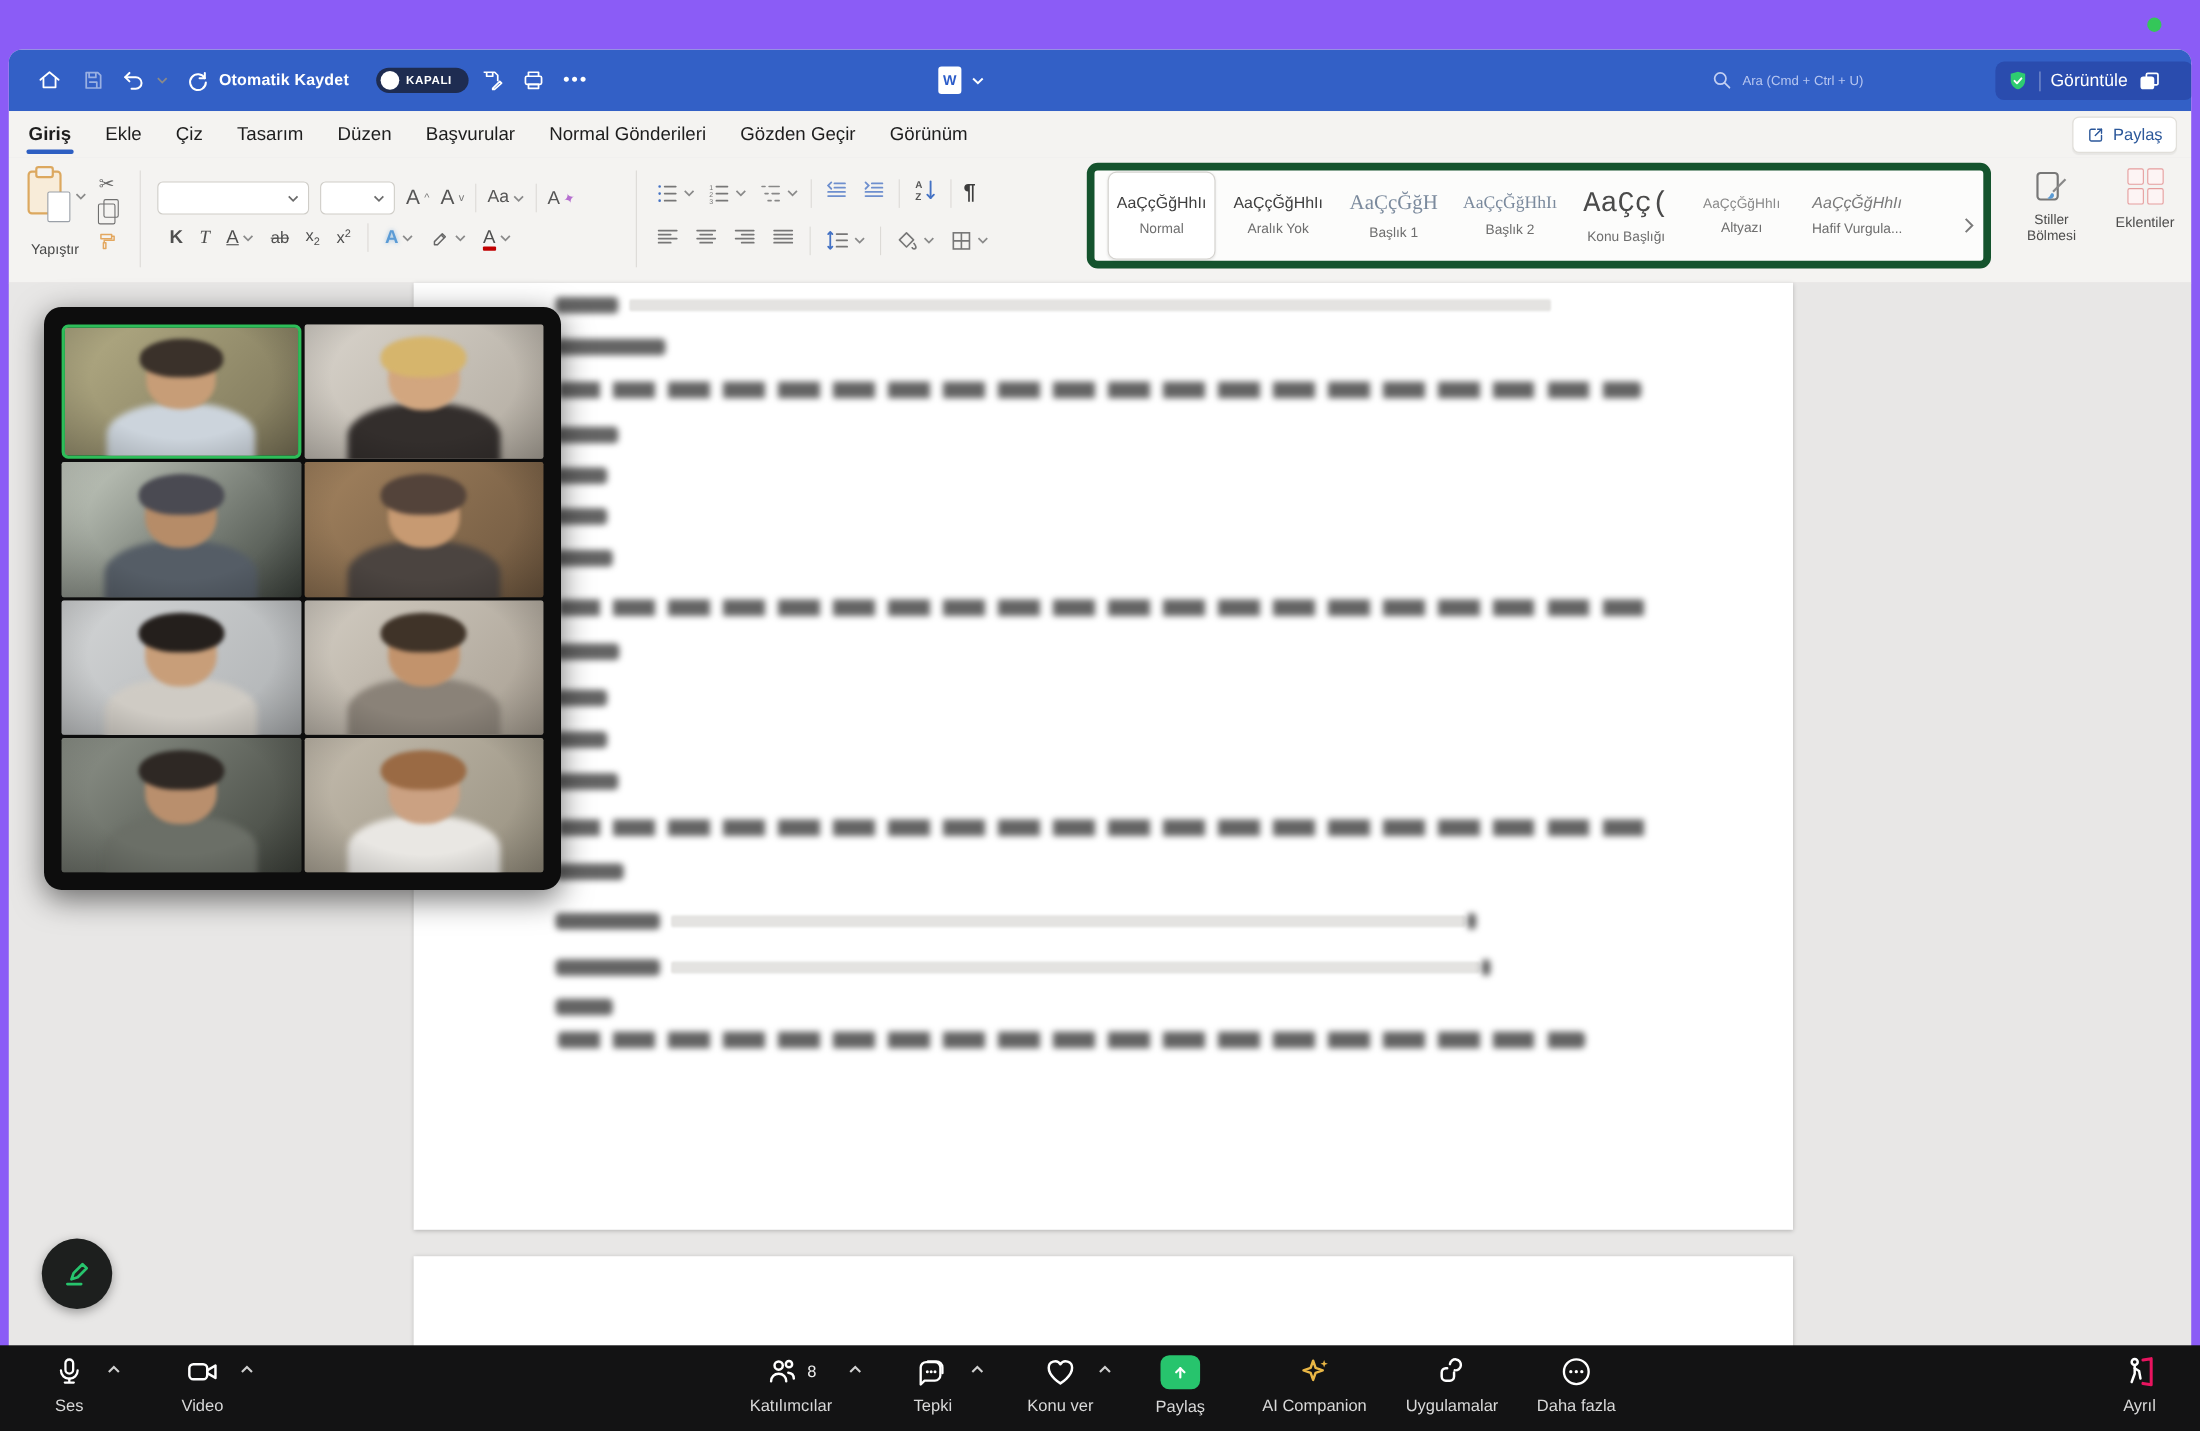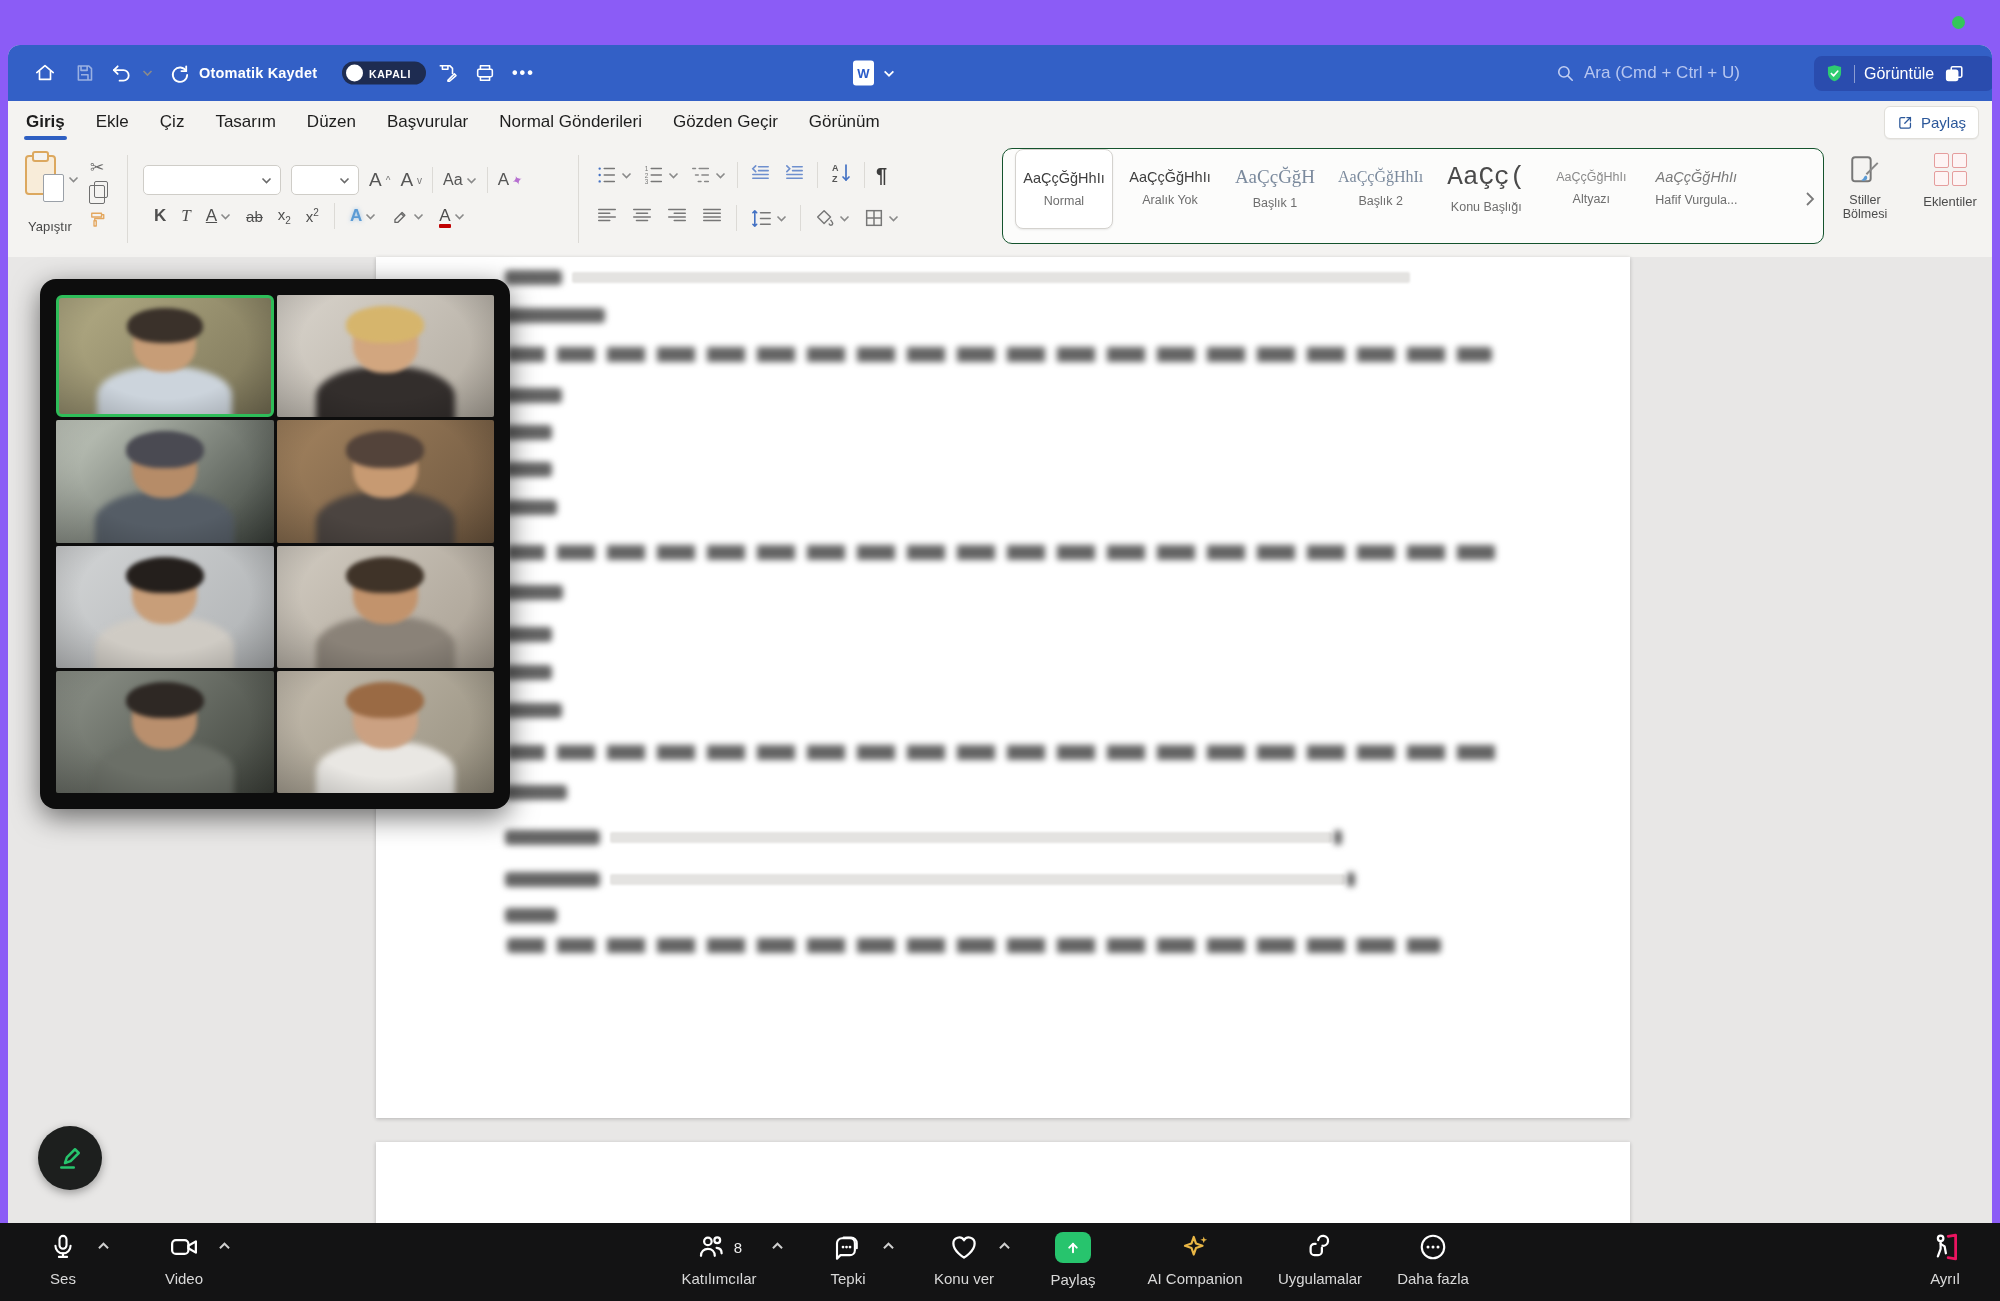--- a/index.html
+++ b/index.html
@@ -21,21 +21,21 @@
   .toggle{position:absolute;left:334px;top:50%;transform:translateY(-50%);width:76px;height:23px;
           background:#1e2c51;border-radius:12px;display:flex;align-items:center;gap:6px;padding:0 4px;}
   .knob{width:17px;height:17px;border-radius:50%;background:#fff;}
   .toggle .txt{font-size:10.5px;font-weight:bold;letter-spacing:.6px;color:#fff;}
   .dots3{font-size:16px;letter-spacing:2px;font-weight:bold;}
   .tb-title{position:absolute;left:845px;top:50%;transform:translateY(-50%);
             display:flex;align-items:center;gap:9px;font-size:17px;font-weight:bold;white-space:nowrap;}
   .wdoc{width:21px;height:25px;background:#fff;border-radius:3px;display:flex;align-items:center;
         justify-content:center;color:#2b5cc9;font-weight:bold;font-size:13px;}
   .tb-search{position:absolute;left:1548px;top:50%;transform:translateY(-50%);
-             display:flex;align-items:center;gap:9px;color:#b7c6f0;font-size:17px;white-space:nowrap;}
+             display:flex;align-items:center;gap:9px;color:#b7c6f0;font-size:12px;white-space:nowrap;}
   .viewpill{position:absolute;left:1806px;top:11px;width:180px;height:35px;background:#2a4cae;
             border-radius:8px;display:flex;align-items:center;gap:9px;padding:12px 10px;box-sizing:border-box;}
   .viewpill .sep{width:1px;height:18px;background:rgba(255,255,255,.45);}
   .viewpill .txt{font-size:16px;color:#fff;}
   
   .tabrow{position:absolute;left:0;right:0;top:56px;height:42px;background:#f4f3f1;
           display:flex;align-items:center;gap:31px;padding-left:18px;font-size:17px;color:#1d1d1d;}
   .tab{position:relative;cursor:default;line-height:42px;height:42px;}
   .tab.active{font-weight:bold;}
   .tab.active::after{content:"";position:absolute;left:-2px;right:-2px;bottom:3px;height:4px;
@@ -75,22 +75,22 @@
   .uA{text-decoration:underline;}
   .glowA{color:#5b9bd5;font-weight:bold;text-shadow:0 0 4px rgba(91,155,213,.55);}
   .fcol{position:relative;} .fcol::after{content:"";position:absolute;left:0;right:0;bottom:-2px;height:4px;background:#c00000;border-radius:1px;}
   
   .pararow1{position:absolute;left:588px;top:18px;display:flex;align-items:center;gap:11px;}
   .pararow2{position:absolute;left:588px;top:62px;display:flex;align-items:center;gap:13px;}
   .mini-div{width:1px;height:26px;background:#dcdad6;}
   .pilcrow{font-size:20px;color:#3d3d3d;font-weight:bold;}
   
   .stylespanel{position:absolute;left:980px;top:5px;width:822px;height:96px;background:#fcfcfb;
-               border:1px solid #14532d;border-radius:10px;display:flex;align-items:flex-start;
-               gap:9px;padding:0 26px 0 12px;box-sizing:border-box;margin-left:14px;}
+               border:7px solid #14532d;border-radius:10px;display:flex;align-items:center;
+               gap:9px;padding:0 26px 0 12px;box-sizing:border-box;}
   .stylecard{height:78px;border-radius:8px;display:flex;flex-direction:column;align-items:center;
              justify-content:center;gap:8px;padding:0 6px;min-width:84px;}
   .stylecard.selected{background:#fff;border:1px solid #d4d2ce;box-shadow:0 1px 2px rgba(0,0,0,.08);}
   .ssample{font-size:14.5px;color:#3e3e3e;white-space:nowrap;}
   .sname{font-size:12.5px;color:#6e6e6e;white-space:nowrap;}
   .h1s{font-family:"Liberation Serif",serif;font-size:19px;color:#7b8a9d;}
   .h2s{font-family:"Liberation Serif",serif;font-size:16px;color:#7b8a9d;}
   .kbs{font-family:Liberation Mono, monospace;font-size:26px;color:#4a4a4a;}
   .alts{font-size:12.5px;color:#8a8a8a;}
   .hvs{font-style:italic;color:#7a7a7a;}

